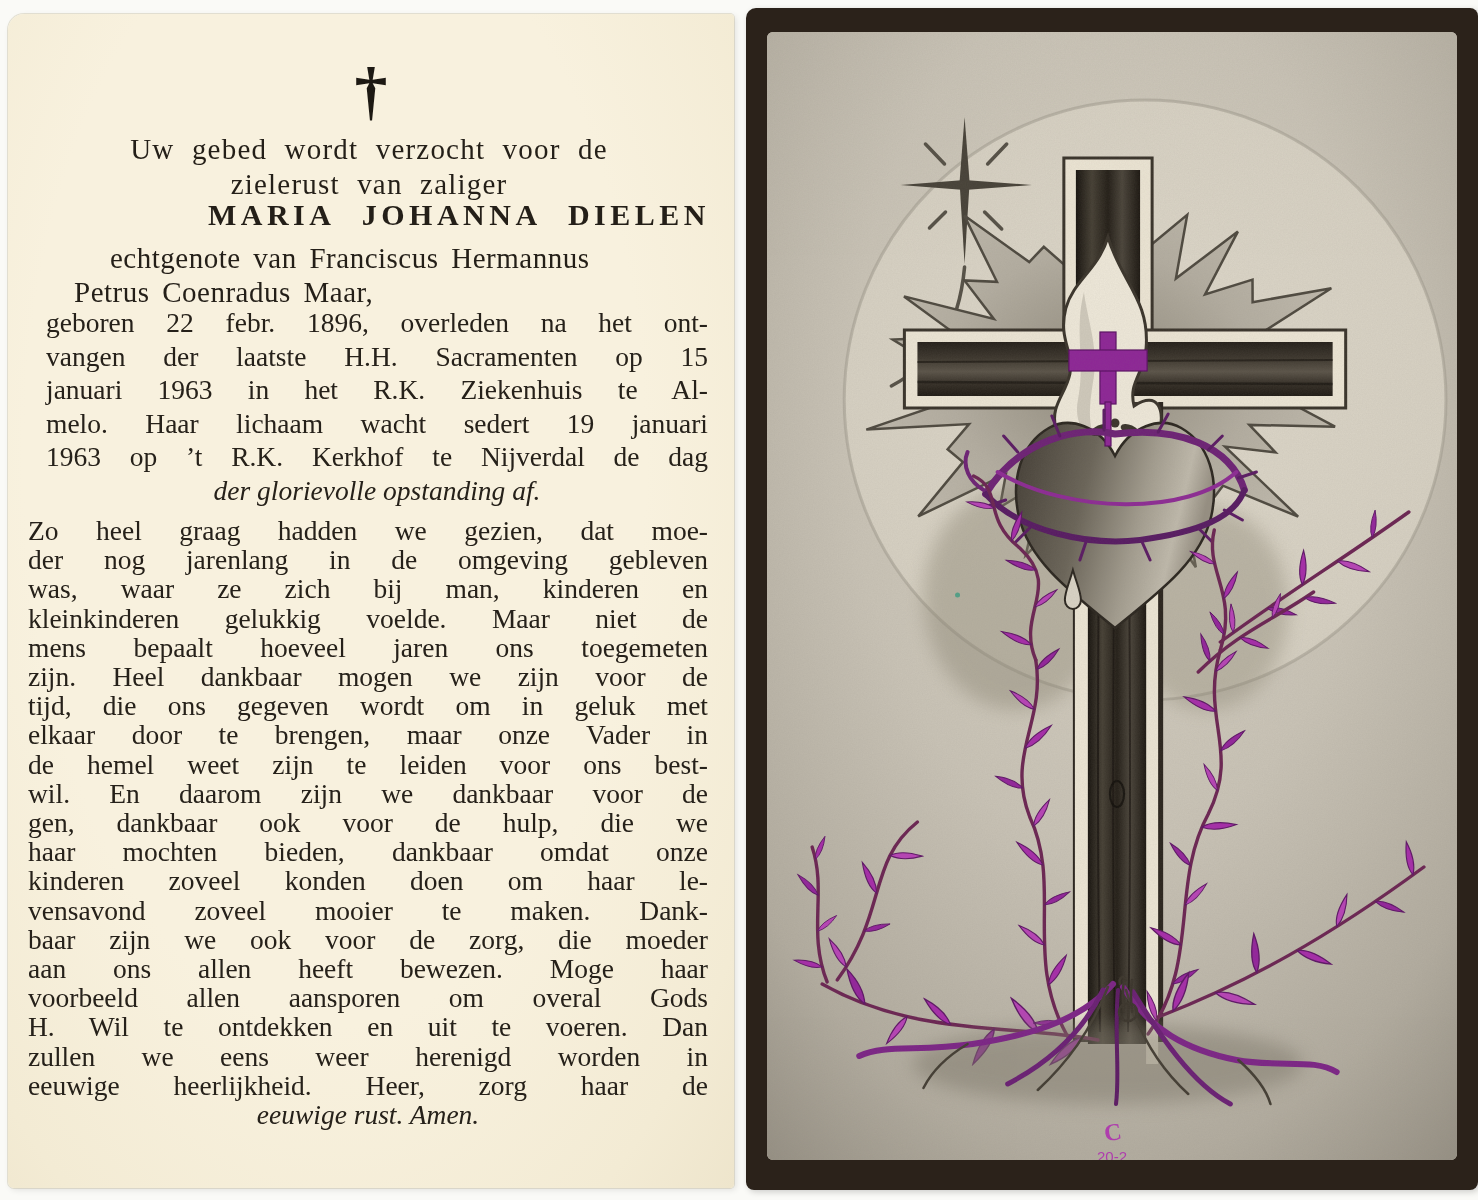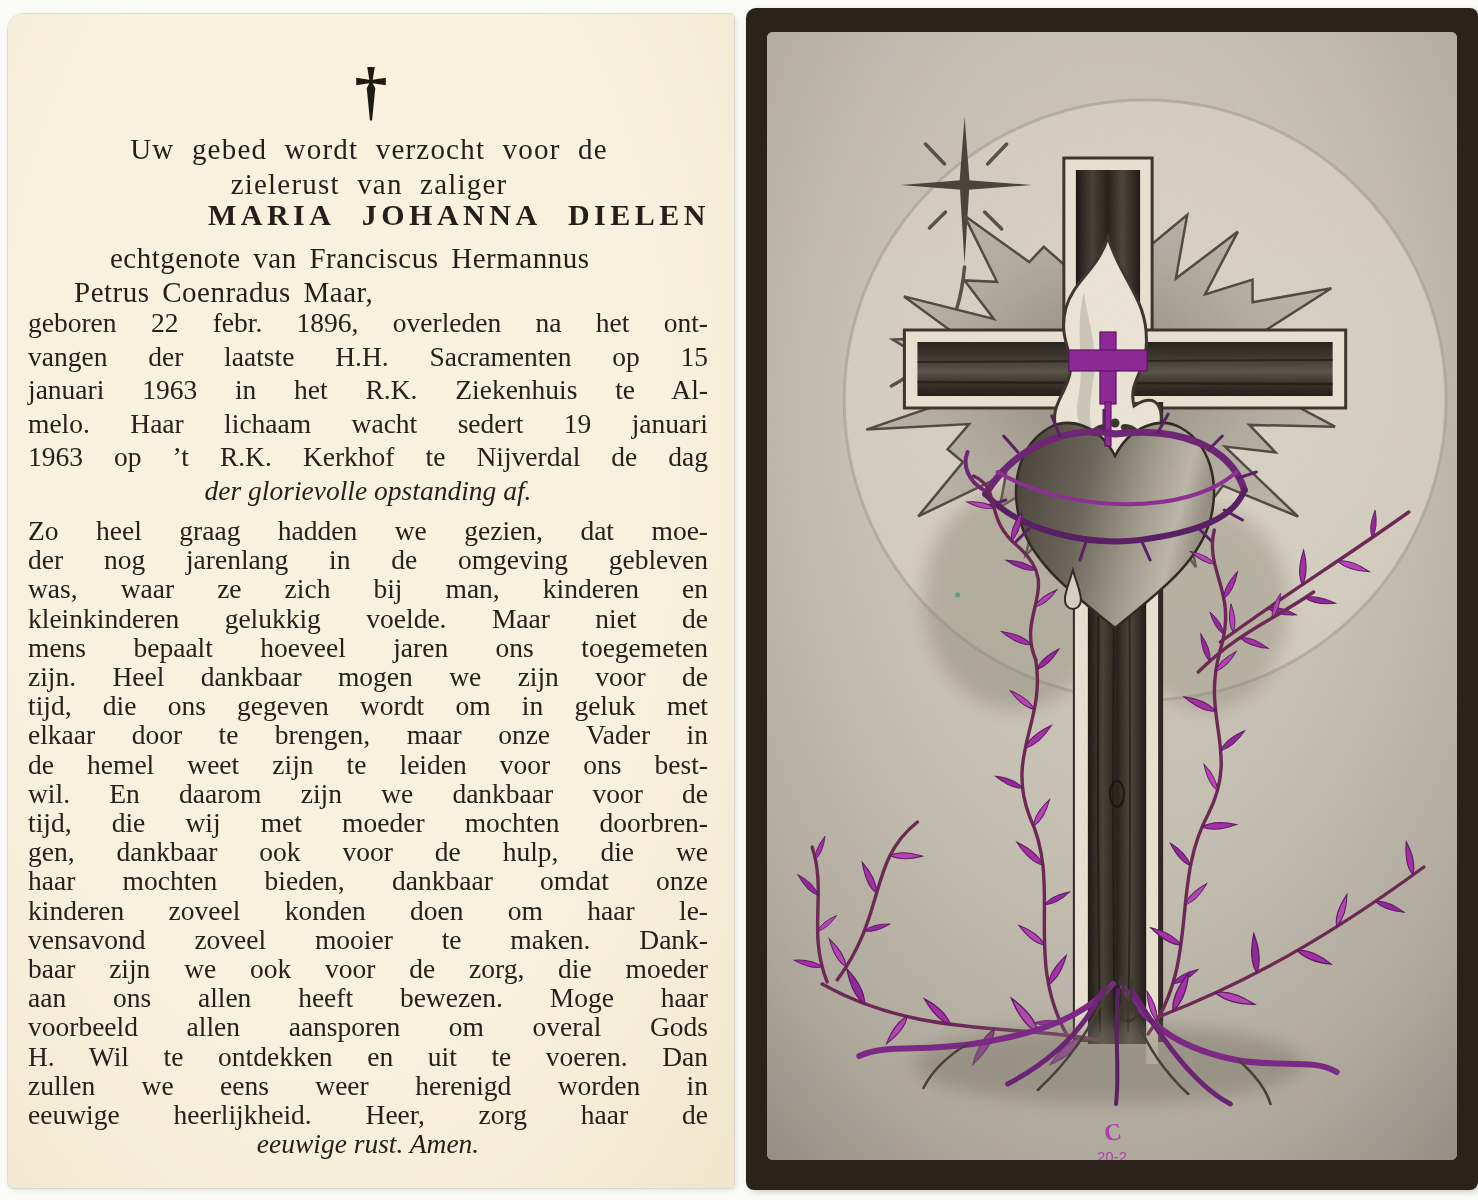--- a/index.html
+++ b/index.html
@@ -14,21 +14,21 @@
   .cross-glyph{position:absolute;top:44px;left:0;width:100%;text-align:center;
     font-size:66px;line-height:1;font-weight:bold;color:#1d1913;}
   .intro{position:absolute;top:118px;left:20px;right:24px;text-align:center;
     font-size:29px;line-height:35px;letter-spacing:1.2px;word-spacing:9px;}
   .name-line{position:absolute;top:184px;left:20px;right:24px;text-align:right;
     font-size:30px;font-weight:bold;letter-spacing:4.5px;word-spacing:16px;}
   .spouse{position:absolute;top:227px;left:66px;right:30px;
     font-size:29px;line-height:34px;letter-spacing:.5px;word-spacing:5px;}
   .spouse .s1{text-indent:36px;}
   .paras{position:absolute;top:292px;left:20px;right:26px;font-size:27.5px;color:#26211a;}
-  .para.p0 .tline{line-height:33.5px;}
+  .para.p0 .tline{line-height:33.5px;margin-left:18px;}
   .para.p1 .tline{line-height:29.2px;}
   .para.p1{margin-top:9px;}
   .jline{text-align:justify;text-align-last:justify;}
   .lastline{text-align:center;font-style:italic;}
   
   .card-right{position:absolute;left:746px;top:8px;width:732px;height:1182px;
     background:#2b221a;border-radius:10px 8px 8px 8px;
     box-shadow:2px 2px 6px rgba(0,0,0,.18);}
   .art{position:absolute;left:21px;top:24px;width:690px;height:1128px;
     border-radius:6px;overflow:hidden;background:#c7c1b4;}
@@ -63,21 +63,20 @@
           <div class="tline jline">Zo heel graag hadden we gezien, dat moe-</div>
           <div class="tline jline">der nog jarenlang in de omgeving gebleven</div>
           <div class="tline jline">was, waar ze zich bij man, kinderen en</div>
           <div class="tline jline">kleinkinderen gelukkig voelde. Maar niet de</div>
           <div class="tline jline">mens bepaalt hoeveel jaren ons toegemeten</div>
           <div class="tline jline">zijn. Heel dankbaar mogen we zijn voor de</div>
           <div class="tline jline">tijd, die ons gegeven wordt om in geluk met</div>
           <div class="tline jline">elkaar door te brengen, maar onze Vader in</div>
           <div class="tline jline">de hemel weet zijn te leiden voor ons best-</div>
           <div class="tline jline">wil. En daarom zijn we dankbaar voor de</div>
-          <div class="tline jline">tijd, die wij met moeder mochten doorbren-</div>
           <div class="tline jline">gen, dankbaar ook voor de hulp, die we</div>
           <div class="tline jline">haar mochten bieden, dankbaar omdat onze</div>
           <div class="tline jline">kinderen zoveel konden doen om haar le-</div>
           <div class="tline jline">vensavond zoveel mooier te maken. Dank-</div>
           <div class="tline jline">baar zijn we ook voor de zorg, die moeder</div>
           <div class="tline jline">aan ons allen heeft bewezen. Moge haar</div>
           <div class="tline jline">voorbeeld allen aansporen om overal Gods</div>
           <div class="tline jline">H. Wil te ontdekken en uit te voeren. Dan</div>
           <div class="tline jline">zullen we eens weer herenigd worden in</div>
           <div class="tline jline">eeuwige heerlijkheid. Heer, zorg haar de</div>

